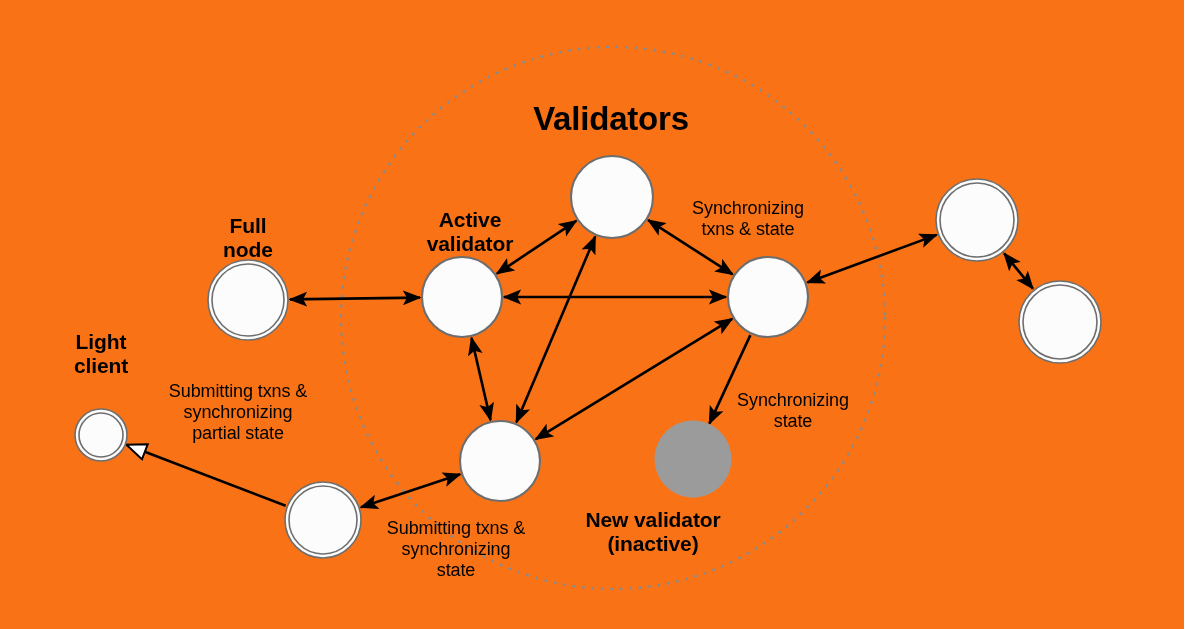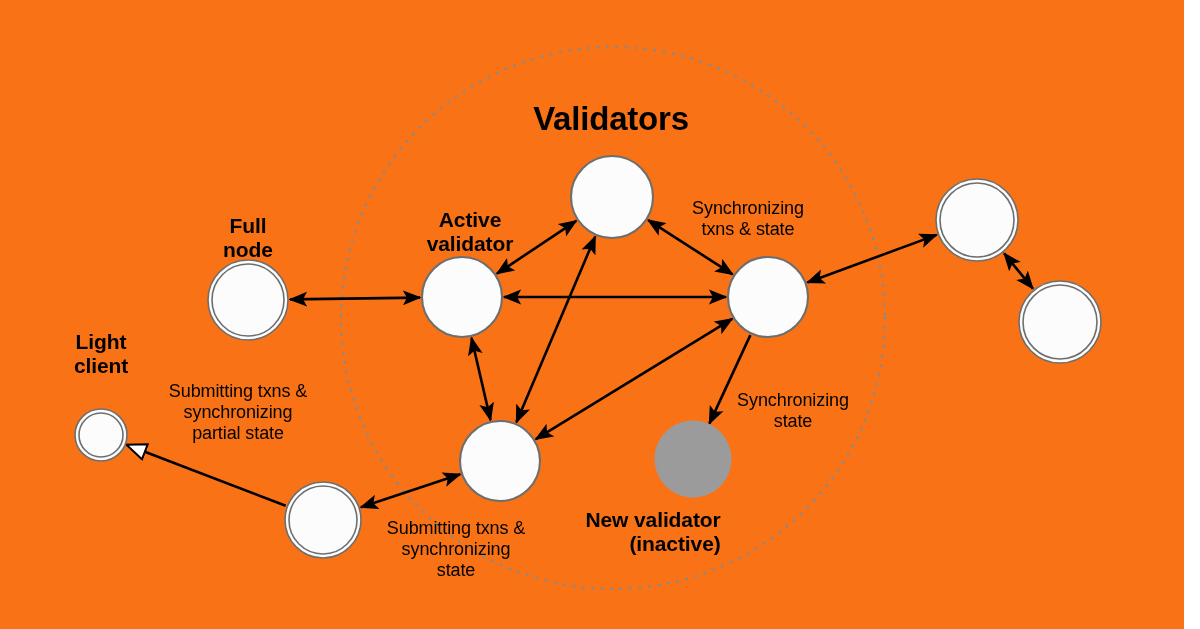--- a/index.html
+++ b/index.html
@@ -116,21 +116,21 @@
       </g>
   </svg>
   <div id="labels">
       <div class="lbl lbl-title" style="left: 611px; top: 100px;">Validators</div>
       <div class="lbl lbl-node" style="left: 248px; top: 214px;">Full
 node</div>
       <div class="lbl lbl-node" style="left: 101px; top: 330px;">Light
 client</div>
       <div class="lbl lbl-node" style="left: 470px; top: 208px;">Active
 validator</div>
-      <div class="lbl lbl-node" style="left: 653px; top: 508px; text-align: right;">New validator
+      <div class="lbl lbl-node" style="left: 653px; top: 508px;">New validator
 (inactive)</div>
       <div class="lbl lbl-edge" style="left: 748px; top: 198px;">Synchronizing
 txns &amp; state</div>
       <div class="lbl lbl-edge" style="left: 793px; top: 390px;">Synchronizing
 state</div>
       <div class="lbl lbl-edge" style="left: 238px; top: 381px;">Submitting txns &amp;
 synchronizing
 partial state</div>
       <div class="lbl lbl-edge" style="left: 456px; top: 518px;">Submitting txns &amp;
 synchronizing

